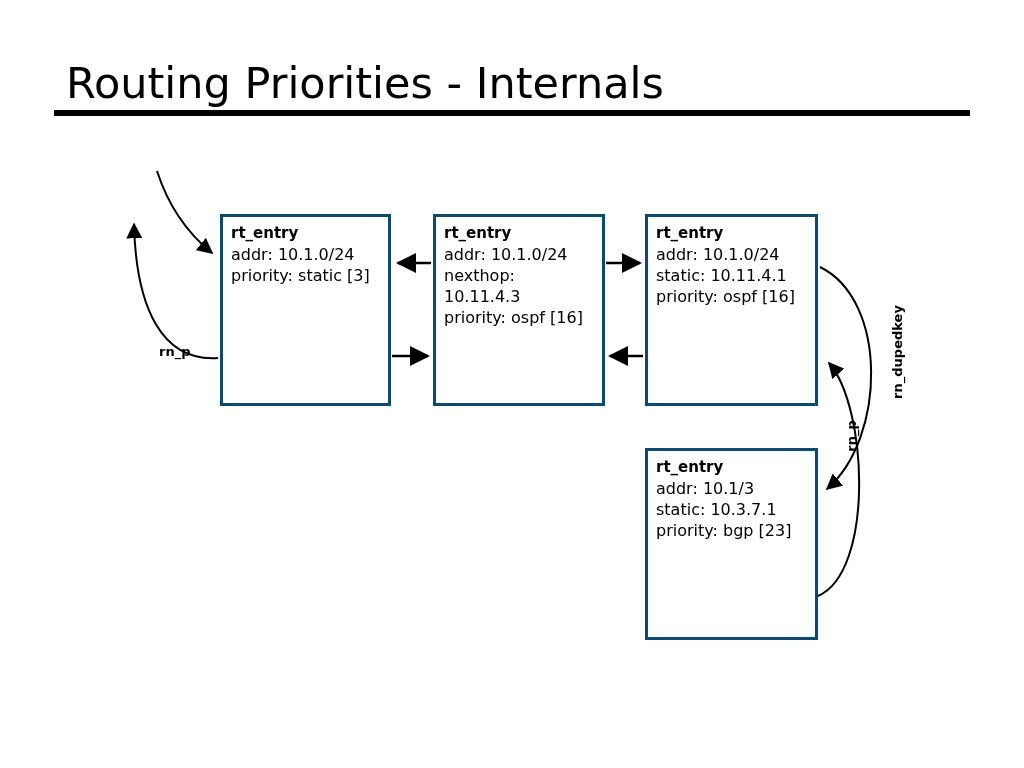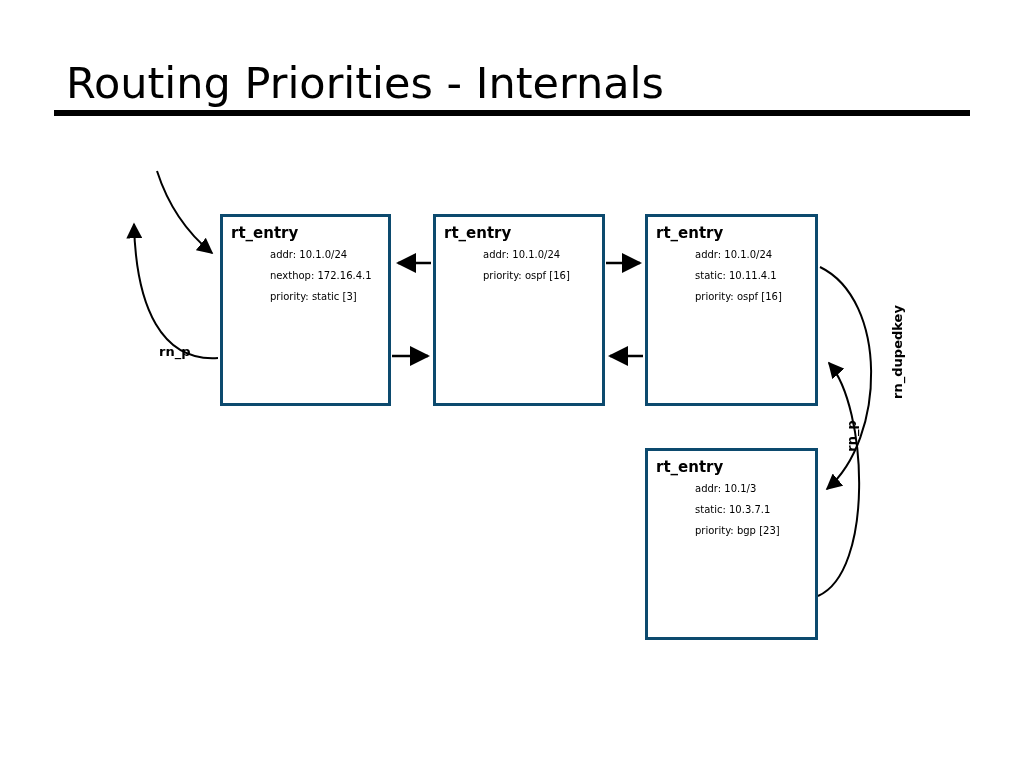--- a/index.html
+++ b/index.html
@@ -50,23 +50,22 @@
     color: #000000;
   }
   .node .node-title {
     display: block;
     font-weight: bold;
     font-size: 15px;
     line-height: 21px;
   }
   .node .node-line {
     display: block;
-    font-size: 10px;
+    font-size: 16px;
     line-height: 21px;
-    margin-left: 39px;
   }
   #node-1 { left: 220px; top: 214px; width: 171px; height: 192px; }
   #node-2 { left: 433px; top: 214px; width: 172px; height: 192px; }
   #node-3 { left: 645px; top: 214px; width: 173px; height: 192px; }
   #node-4 { left: 645px; top: 448px; width: 173px; height: 192px; }
   .ptr-label {
     position: absolute;
     font-size: 13px;
     font-weight: bold;
     color: #000000;
@@ -116,27 +115,27 @@
     <path d="M 643 356 L 610 356" fill="none" stroke="#000000" stroke-width="2.5" marker-end="url(#arrowhead)"></path>
 
     <path d="M 820 267 C 888 300, 886 438, 827 489" fill="none" stroke="#000000" stroke-width="2" marker-end="url(#arrowhead)"></path>
 
     <path d="M 818 596 C 874 572, 868 408, 829 363" fill="none" stroke="#000000" stroke-width="2" marker-end="url(#arrowhead)"></path>
   </svg>
 
   <div class="node" id="node-1">
     <span class="node-title">rt_entry</span>
     <span class="node-line">addr: 10.1.0/24</span>
-    <span class="node-line">nexthop: 172.16.4.1</span>
     <span class="node-line">priority: static [3]</span>
   </div>
 
   <div class="node" id="node-2">
     <span class="node-title">rt_entry</span>
     <span class="node-line">addr: 10.1.0/24</span>
+    <span class="node-line">nexthop: 10.11.4.3</span>
     <span class="node-line">priority: ospf [16]</span>
   </div>
 
   <div class="node" id="node-3">
     <span class="node-title">rt_entry</span>
     <span class="node-line">addr: 10.1.0/24</span>
     <span class="node-line">static: 10.11.4.1</span>
     <span class="node-line">priority: ospf [16]</span>
   </div>
 

